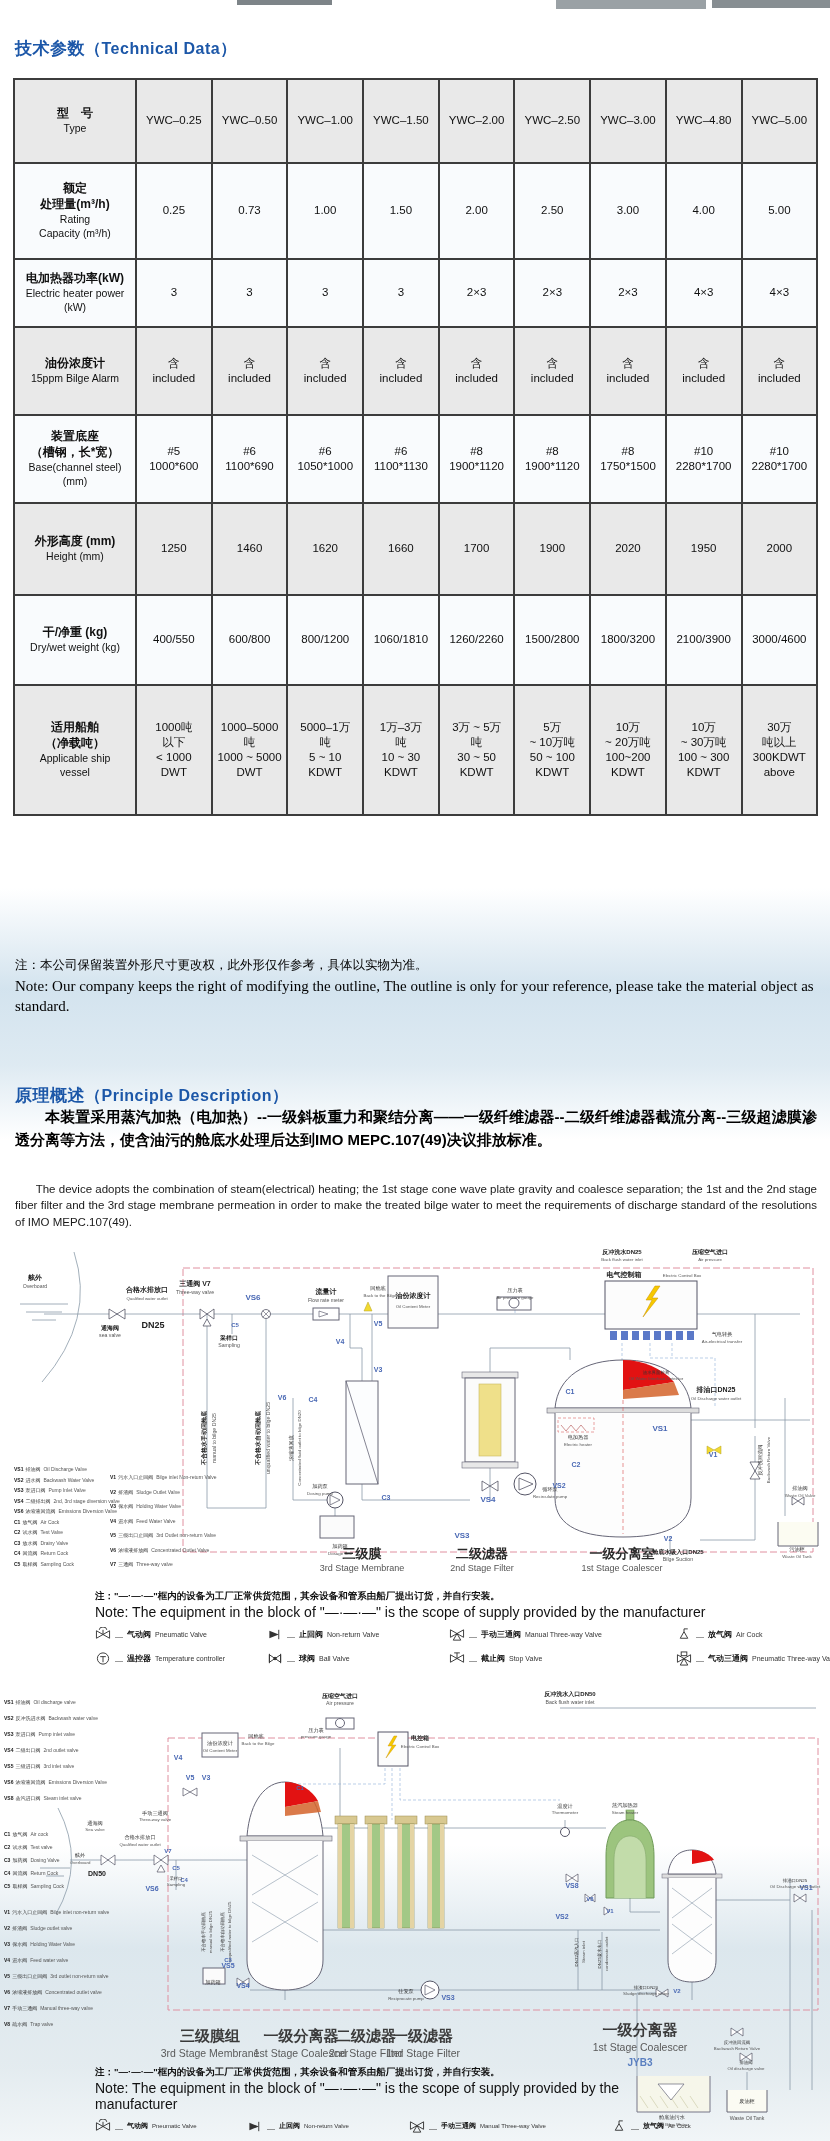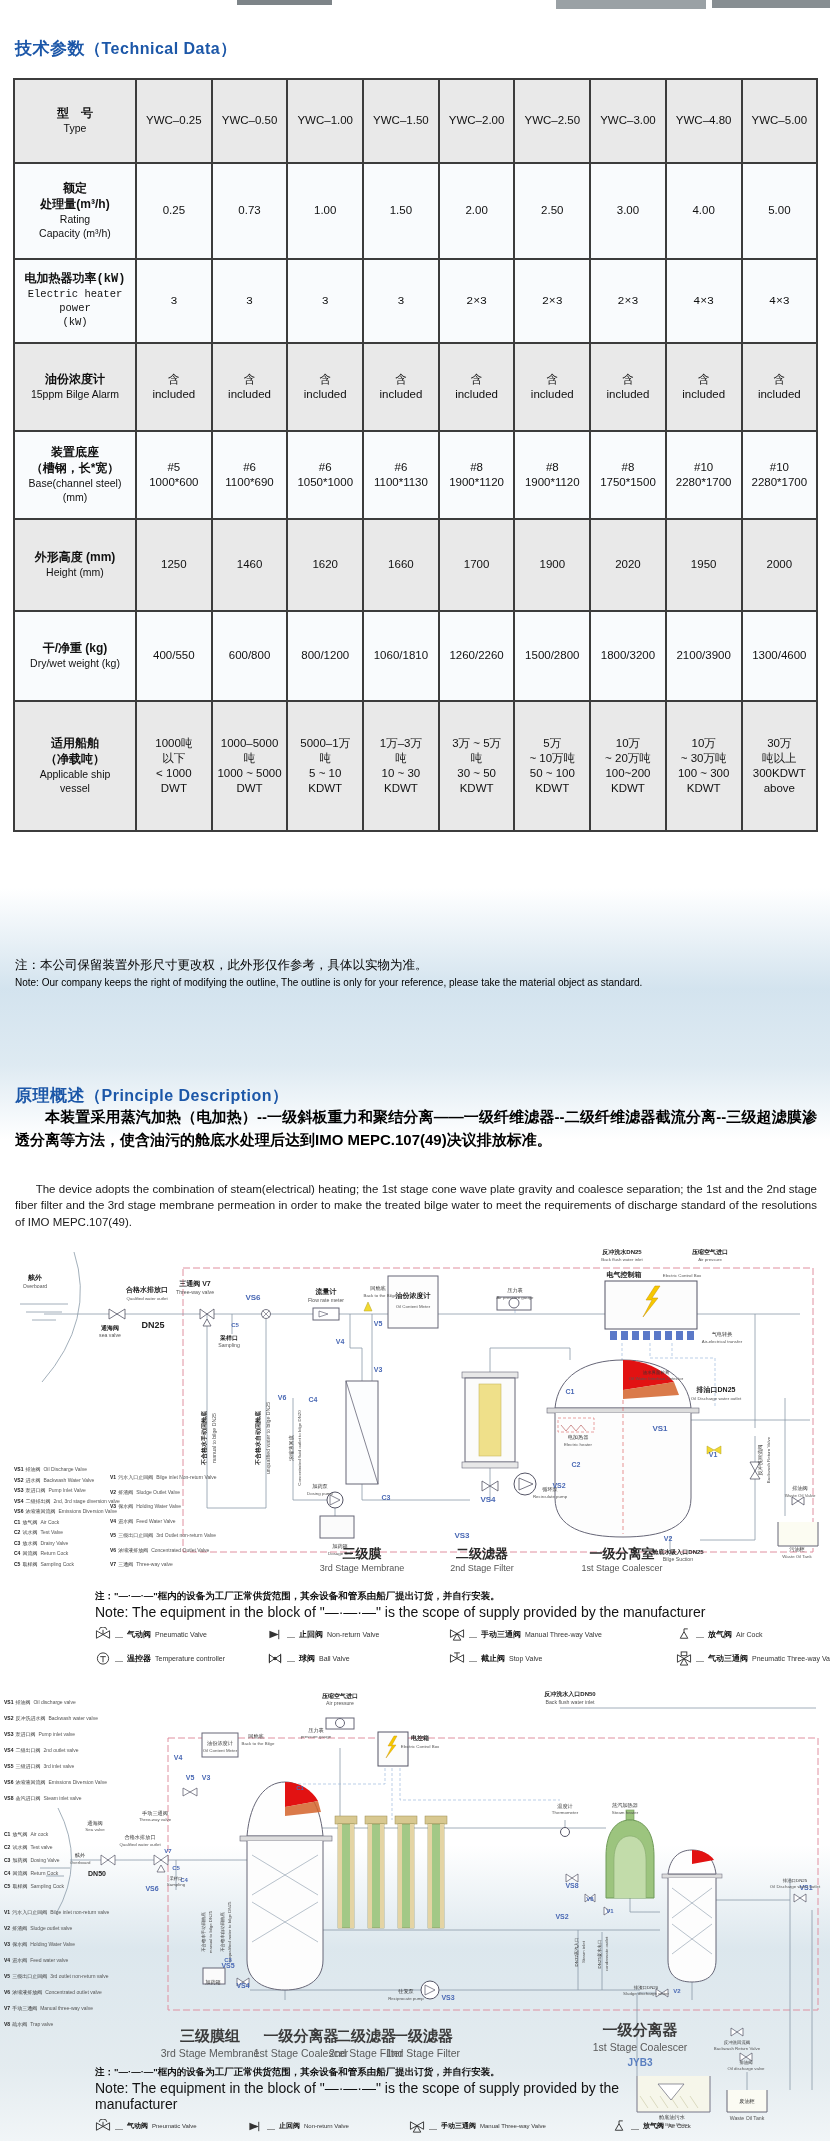--- a/index.html
+++ b/index.html
@@ -20,21 +20,21 @@
   #tech-table{position:absolute;left:13px;top:78px;width:804px;border-collapse:collapse;table-layout:fixed;}
   #tech-table td{border:2px solid #3c3c3c;text-align:center;vertical-align:middle;padding:1px 2px;
        font-size:11.5px;color:#101010;white-space:pre-line;line-height:1.32;}
   #tech-table .lbl .zh{font-weight:bold;font-size:12px;display:block;}
   #tech-table .lbl .en{font-size:10.5px;display:block;}
   tr.row-gray td{background:#e9e9e9;}
   tr.row-light td{background:#f9fbfd;}
   
   .note-block{position:absolute;left:15px;top:957px;width:802px;color:#000000;}
   .note-block .zh{font-size:12.5px;margin-bottom:2px;}
-  .note-block .en{font-size:10px;line-height:1.35;}
+  .note-block .en{font-size:15px;line-height:1.35;font-family:Liberation Serif, serif;}
   .para-zh{position:absolute;left:15px;top:1106px;width:802px;font-size:15px;font-weight:bold;
        line-height:1.5;text-align:justify;text-indent:2em;color:#000;}
   .para-en{position:absolute;left:15px;top:1181px;width:802px;font-size:11.5px;line-height:1.42;
        text-align:justify;text-indent:1.8em;color:#1a1a1a;}
   
   #d1wrap{left:10px;top:1248px;width:810px;height:340px;}
   #d2wrap{left:0px;top:1660px;width:830px;height:475px;text-decoration:underline;}
   svg text{text-anchor:middle;font-family:"Liberation Sans","DejaVu Sans",sans-serif;}
   .zh7{font-size:7px;font-weight:bold;fill:#222;}
   .zh6{font-size:6px;font-weight:bold;fill:#222;}
@@ -118,21 +118,21 @@
           <td>0.25</td>
           <td>0.73</td>
           <td>1.00</td>
           <td>1.50</td>
           <td>2.00</td>
           <td>2.50</td>
           <td>3.00</td>
           <td>4.00</td>
           <td>5.00</td>
         </tr>
-        <tr class="row-light" style="height: 84px; font-family: Liberation Mono, monospace;">
+        <tr class="row-light" style="height: 68px;">
           <td class="lbl"><span class="zh">电加热器功率(kW)</span><span class="en">Electric heater power
 (kW)</span></td>
           <td>3</td>
           <td>3</td>
           <td>3</td>
           <td>3</td>
           <td>2×3</td>
           <td>2×3</td>
           <td>2×3</td>
           <td>4×3</td>
@@ -197,21 +197,21 @@
         <tr class="row-light" style="height: 90px;">
           <td class="lbl"><span class="zh">干/净重 (kg)</span><span class="en">Dry/wet weight  (kg)</span></td>
           <td>400/550</td>
           <td>600/800</td>
           <td>800/1200</td>
           <td>1060/1810</td>
           <td>1260/2260</td>
           <td>1500/2800</td>
           <td>1800/3200</td>
           <td>2100/3900</td>
-          <td>1300/4600</td>
+          <td>3000/4600</td>
         </tr>
         <tr class="row-gray" style="height: 130px;">
           <td class="lbl"><span class="zh">适用船舶
 （净载吨）</span><span class="en">Applicable ship
 vessel</span></td>
           <td>1000吨
 以下
 &lt; 1000
 DWT</td>
           <td>1000–5000

